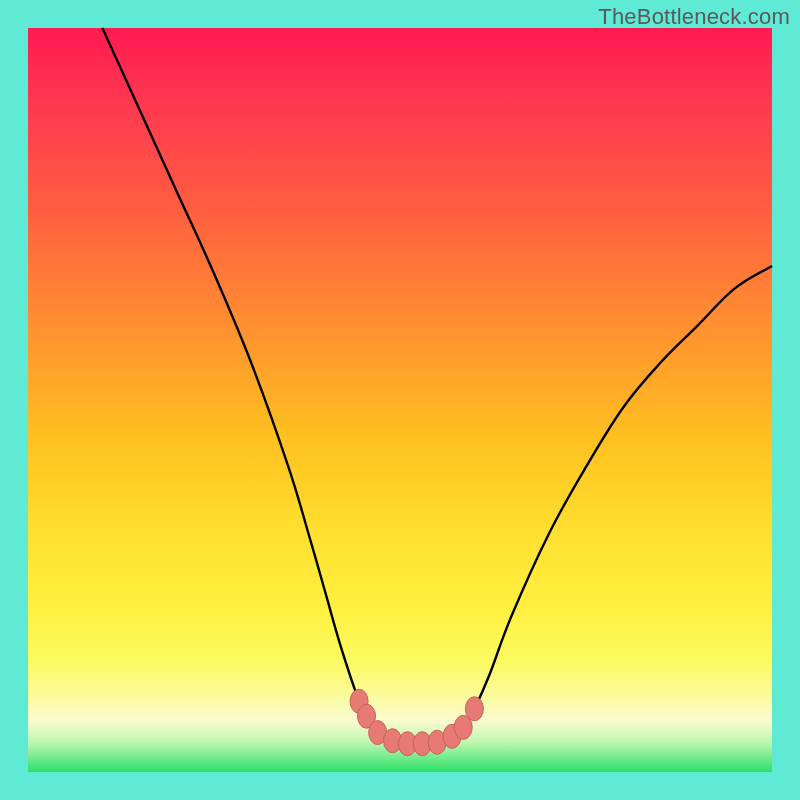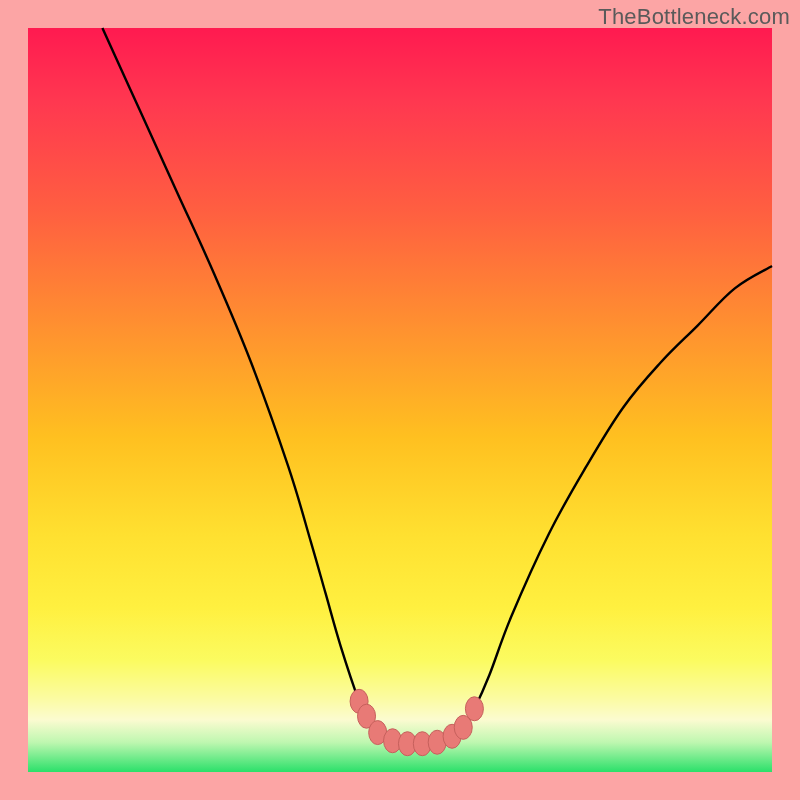--- a/index.html
+++ b/index.html
@@ -10,21 +10,21 @@
     background: #000;
     overflow: hidden;
     font-family: Arial, Helvetica, sans-serif;
   }
   .frame {
     position: absolute;
     top: 0;
     left: 0;
     width: 800px;
     height: 800px;
-    background: #fca5a5;
+    background: #5eead4;
   }
   .plot {
     position: absolute;
     top: 28px;
     left: 28px;
     width: 744px;
     height: 744px;
     background: linear-gradient(
       to bottom,
       #ff1a50 0%,

